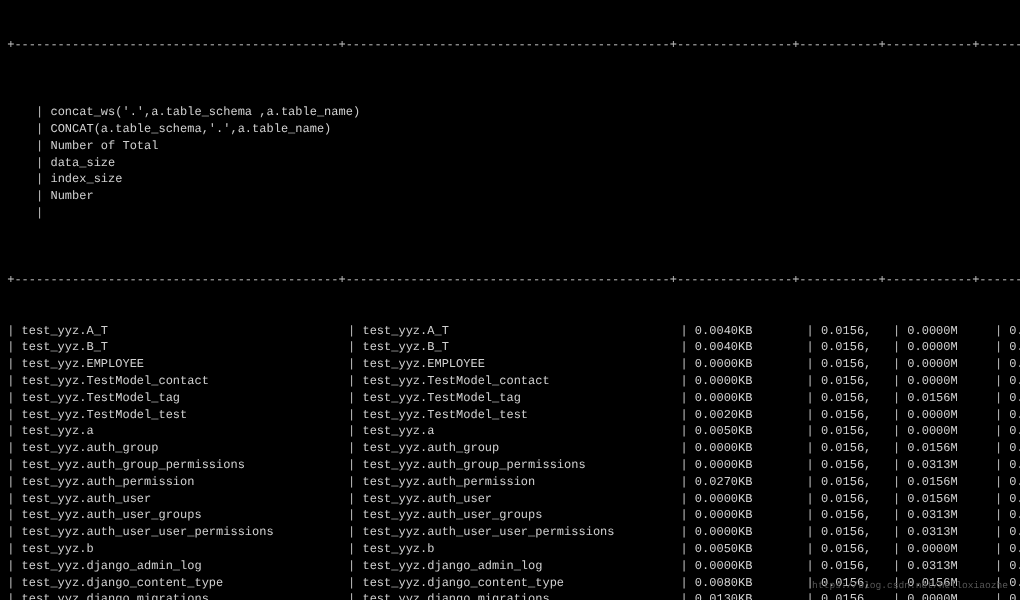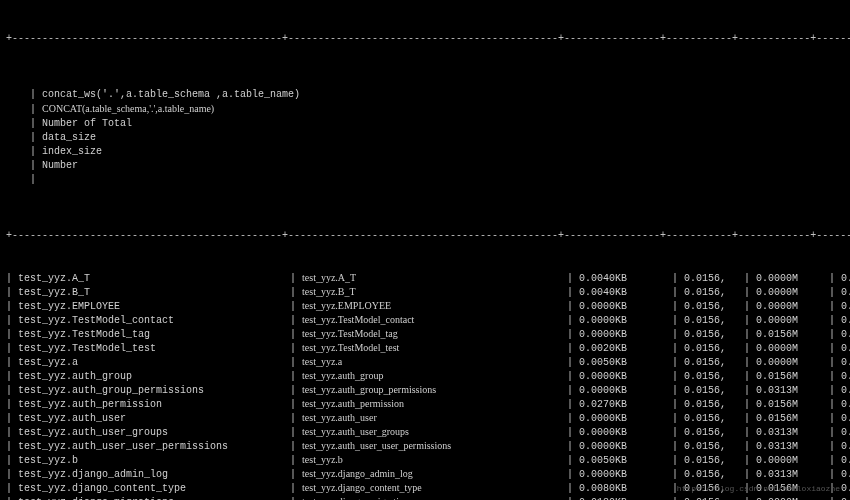--- a/index.html
+++ b/index.html
@@ -17,21 +17,21 @@
   .terminal {
     padding: 4px 6px;
     white-space: pre;
   }
   .sep {
     letter-spacing: 0;
     color: #c0c0c0;
   }
   .row span { display: inline-block; }
   .c1 { width: 272px; }
-  .c2 { width: 265px; font-family: Liberation Serif, serif; }
+  .c2 { width: 265px; }
   .c3 { width: 93px; }
   .c4 { width: 60px; }
   .c5 { width: 73px; }
   .c6 { width: 60px; }
   .pipe { color: #c0c0c0; }
   .rowcontainer .row { height: 14px; }
   .watermark {
     position: absolute;
     right: 10px;
     bottom: 4px;

